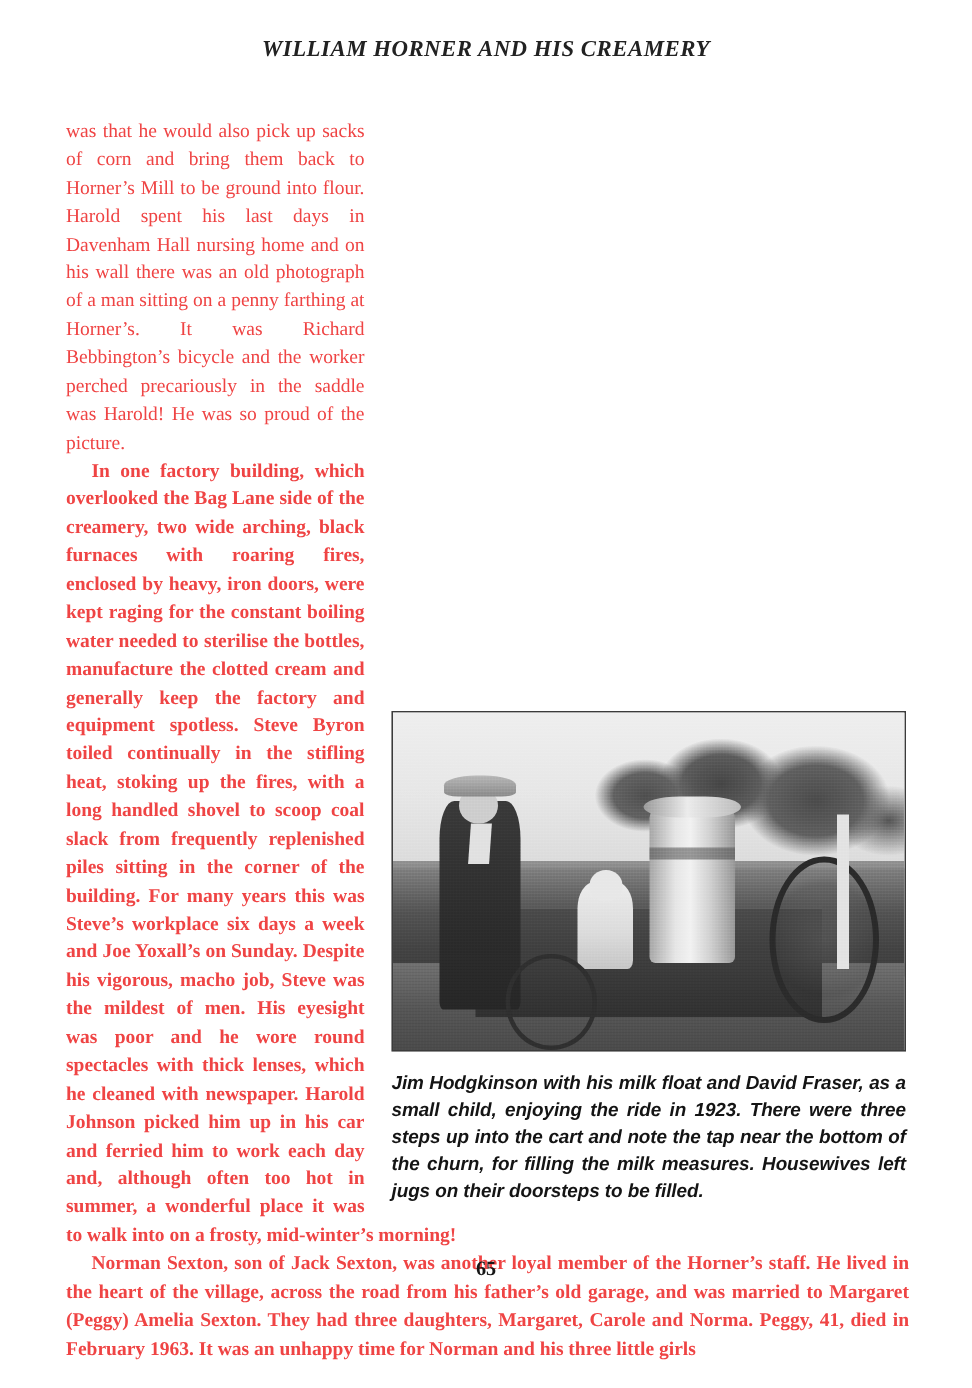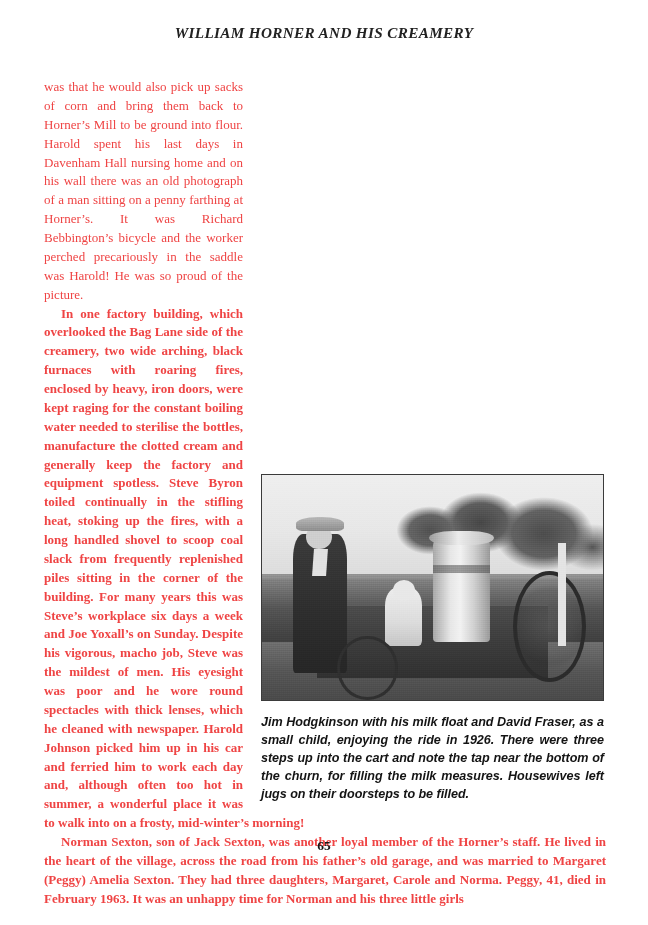--- a/index.html
+++ b/index.html
@@ -261,21 +261,21 @@
         <div class="ph-man-shirt"></div>
         <div class="ph-man-head"></div>
         <div class="ph-man-hat"></div>
         <div class="ph-child"></div>
         <div class="ph-child-head"></div>
         <div class="ph-wheel-r"></div>
         <div class="ph-wheel-l"></div>
         <div class="ph-post"></div>
         <div class="ph-grain"></div>
       </div>
-      <figcaption class="figure-caption">Jim  Hodgkinson with his milk float and David Fraser, as a small child, enjoying the ride in 1926. There were three steps up into the cart and note the tap near the bottom of the churn, for filling the milk measures. Housewives left jugs on their doorsteps to be filled.</figcaption>
+      <figcaption class="figure-caption">Jim  Hodgkinson with his milk float and David Fraser, as a small child, enjoying the ride in 1923. There were three steps up into the cart and note the tap near the bottom of the churn, for filling the milk measures. Housewives left jugs on their doorsteps to be filled.</figcaption>
     </figure>
 
     <div class="body-text">
       <p>was that he would also pick up sacks of corn and bring them back to Horner’s Mill to be ground into flour. Harold spent his last days in Davenham Hall nursing home and on his wall there was an old photograph of a man sitting on a penny farthing at Horner’s. It was Richard Bebbington’s bicycle and the worker perched precariously in the saddle was Harold! He was so proud of the picture.</p>
       <p class="indent">In one factory building, which overlooked the Bag Lane side of the creamery, two wide arching, black furnaces with roaring fires, enclosed by heavy, iron doors, were kept raging for the constant boiling water needed to sterilise the bottles, manufacture the clotted cream and generally keep the factory and equipment spotless. Steve Byron toiled continually in the stifling heat, stoking up the fires, with a long handled shovel to scoop coal slack from frequently replenished piles sitting in the corner of the building. For many years this was Steve’s workplace six days a week and Joe Yoxall’s on Sunday. Despite his vigorous, macho job, Steve was the mildest of men. His eyesight was poor and he wore round spectacles with thick lenses, which he cleaned with newspaper. Harold Johnson picked him up in his car and ferried him to work each day and, although often too hot in summer, a wonderful place it was to walk into on a frosty, mid-winter’s morning!</p>
       <p class="indent">Norman Sexton, son of Jack Sexton, was another loyal member of the Horner’s staff. He lived in the heart of the village, across the road from his father’s old garage, and was married to Margaret (Peggy) Amelia Sexton. They had three daughters, Margaret, Carole and Norma. Peggy, 41, died in February 1963. It was an unhappy time for Norman and his three little girls</p>
     </div>
 
   </div>
 

